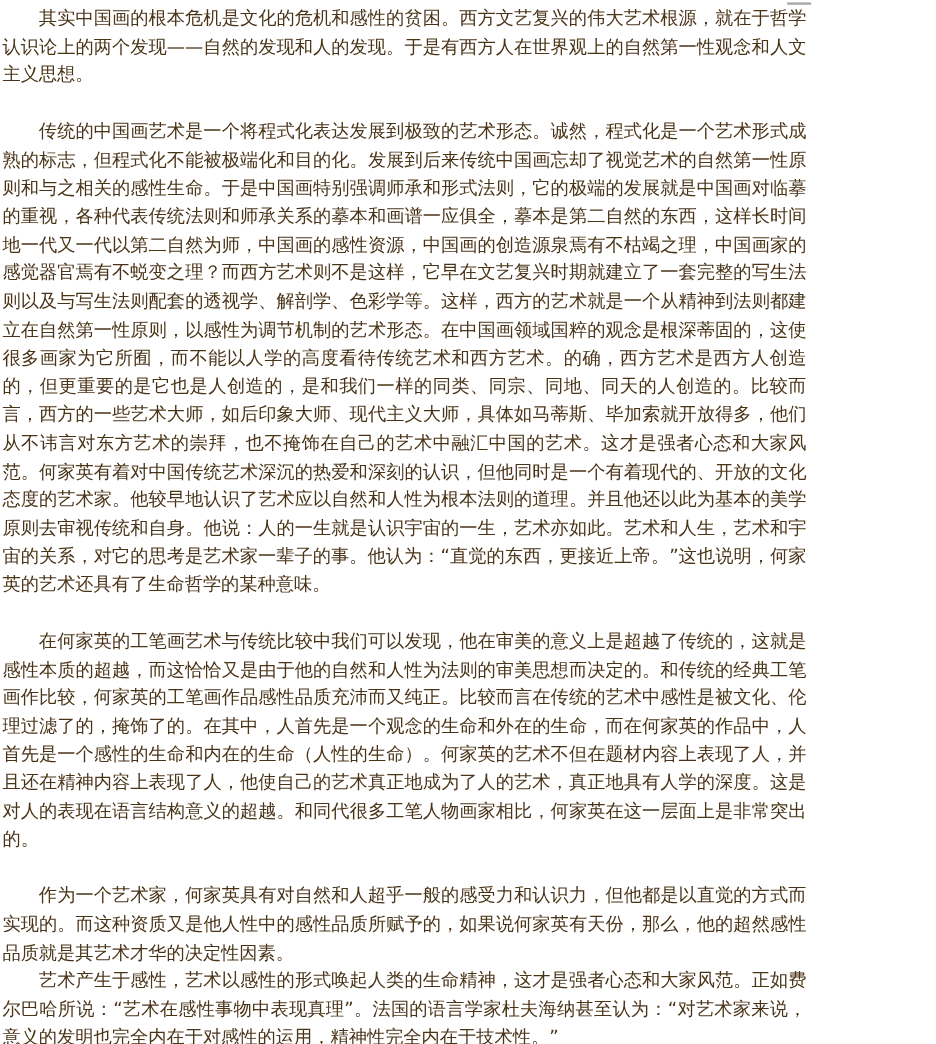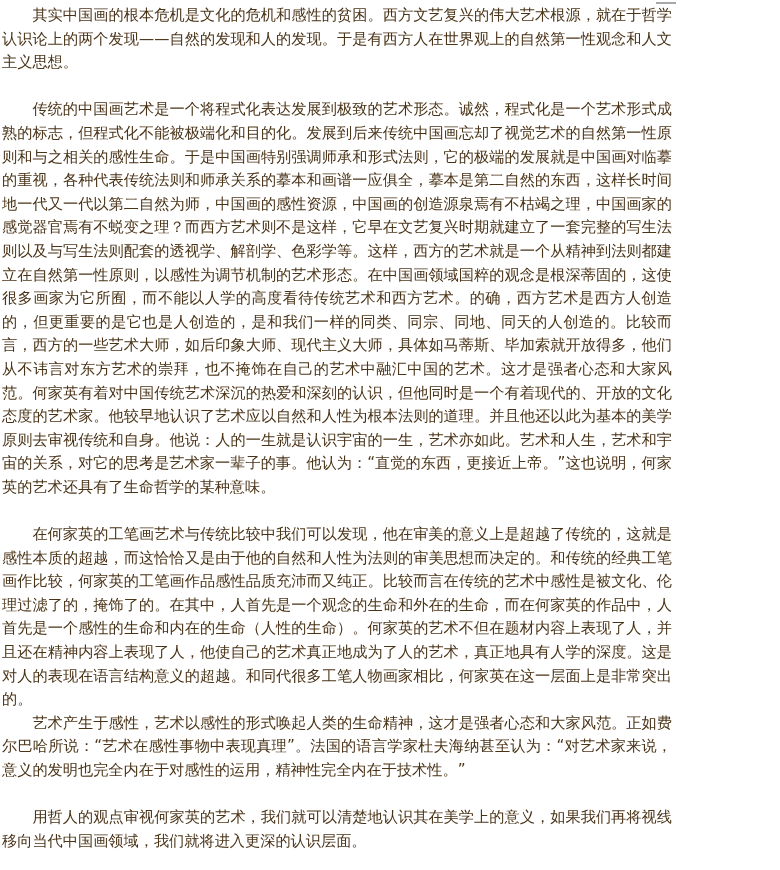--- a/index.html
+++ b/index.html
@@ -68,20 +68,21 @@
 
   <article id="article-body">
 
     <p class="para gap-none">其实中国画的根本危机是文化的危机和感性的贫困。西方文艺复兴的伟大艺术根源，就在于哲学认识论上的两个发现——自然的发现和人的发现。于是有西方人在世界观上的自然第一性观念和人文主义思想。</p>
 
     <p class="para gap-blank">传统的中国画艺术是一个将程式化表达发展到极致的艺术形态。诚然，程式化是一个艺术形式成熟的标志，但程式化不能被极端化和目的化。发展到后来传统中国画忘却了视觉艺术的自然第一性原则和与之相关的感性生命。于是中国画特别强调师承和形式法则，它的极端的发展就是中国画对临摹的重视，各种代表传统法则和师承关系的摹本和画谱一应俱全，摹本是第二自然的东西，这样长时间地一代又一代以第二自然为师，中国画的感性资源，中国画的创造源泉焉有不枯竭之理，中国画家的感觉器官焉有不蜕变之理？而西方艺术则不是这样，它早在文艺复兴时期就建立了一套完整的写生法则以及与写生法则配套的透视学、解剖学、色彩学等。这样，西方的艺术就是一个从精神到法则都建立在自然第一性原则，以感性为调节机制的艺术形态。在中国画领域国粹的观念是根深蒂固的，这使很多画家为它所囿，而不能以人学的高度看待传统艺术和西方艺术。的确，西方艺术是西方人创造的，但更重要的是它也是人创造的，是和我们一样的同类、同宗、同地、同天的人创造的。比较而言，西方的一些艺术大师，如后印象大师、现代主义大师，具体如马蒂斯、毕加索就开放得多，他们从不讳言对东方艺术的崇拜，也不掩饰在自己的艺术中融汇中国的艺术。这才是强者心态和大家风范。何家英有着对中国传统艺术深沉的热爱和深刻的认识，但他同时是一个有着现代的、开放的文化态度的艺术家。他较早地认识了艺术应以自然和人性为根本法则的道理。并且他还以此为基本的美学原则去审视传统和自身。他说：人的一生就是认识宇宙的一生，艺术亦如此。艺术和人生，艺术和宇宙的关系，对它的思考是艺术家一辈子的事。他认为：“直觉的东西，更接近上帝。”这也说明，何家英的艺术还具有了生命哲学的某种意味。</p>
 
 
     <p class="para gap-blank">在何家英的工笔画艺术与传统比较中我们可以发现，他在审美的意义上是超越了传统的，这就是感性本质的超越，而这恰恰又是由于他的自然和人性为法则的审美思想而决定的。和传统的经典工笔画作比较，何家英的工笔画作品感性品质充沛而又纯正。比较而言在传统的艺术中感性是被文化、伦理过滤了的，掩饰了的。在其中，人首先是一个观念的生命和外在的生命，而在何家英的作品中，人首先是一个感性的生命和内在的生命（人性的生命）。何家英的艺术不但在题材内容上表现了人，并且还在精神内容上表现了人，他使自己的艺术真正地成为了人的艺术，真正地具有人学的深度。这是对人的表现在语言结构意义的超越。和同代很多工笔人物画家相比，何家英在这一层面上是非常突出的。</p>
 
+    <p class="para gap-blank">作为一个艺术家，何家英具有对自然和人超乎一般的感受力和认识力，但他都是以直觉的方式而实现的。而这种资质又是他人性中的感性品质所赋予的，如果说何家英有天份，那么，他的超然感性品质就是其艺术才华的决定性因素。</p>
 
     <p class="para gap-none">艺术产生于感性，艺术以感性的形式唤起人类的生命精神，这才是强者心态和大家风范。正如费尔巴哈所说：“艺术在感性事物中表现真理”。法国的语言学家杜夫海纳甚至认为：“对艺术家来说，意义的发明也完全内在于对感性的运用，精神性完全内在于技术性。”</p>
 
     <p class="para gap-blank">用哲人的观点审视何家英的艺术，我们就可以清楚地认识其在美学上的意义，如果我们再将视线移向当代中国画领域，我们就将进入更深的认识层面。</p>
 
   </article>
 
 </div>
 
 </body></html>

